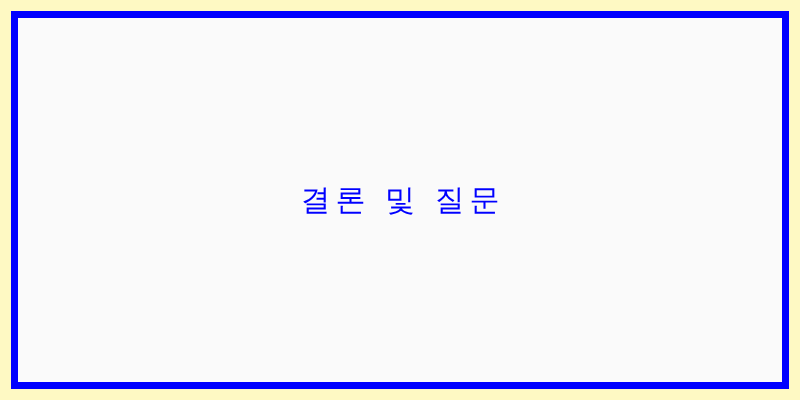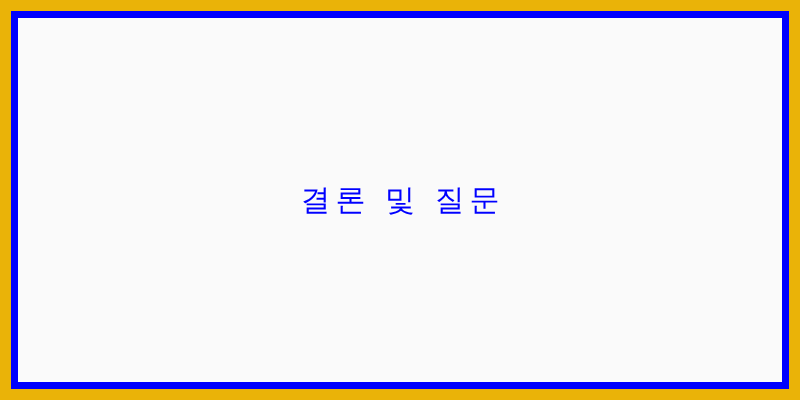--- a/index.html
+++ b/index.html
@@ -59,21 +59,21 @@
     line-height: 1.12;
     white-space: pre;
     margin: 0;
     
     text-indent: 5px;
   }
 </style>
 </head>
 <body style="background: rgb(250, 250, 250);">
 
-<div id="slide-canvas" style="background: #eab308;">
+<div id="slide-canvas" style="background: #fef9c3;">
 
   <div id="slide-frame" style="background: rgb(250, 250, 250); border-color: rgb(0, 0, 255); border-width: 7px; left: 11px; top: 11px; width: 778px; height: 378px;">
 
     <div id="slide-title-block">
 
       <span id="slide-title" style="color: rgb(0, 0, 255); font-size: 30px; letter-spacing: 5px; text-indent: 5px;">결론 및 질문</span>
 
     </div>
 
   </div>

